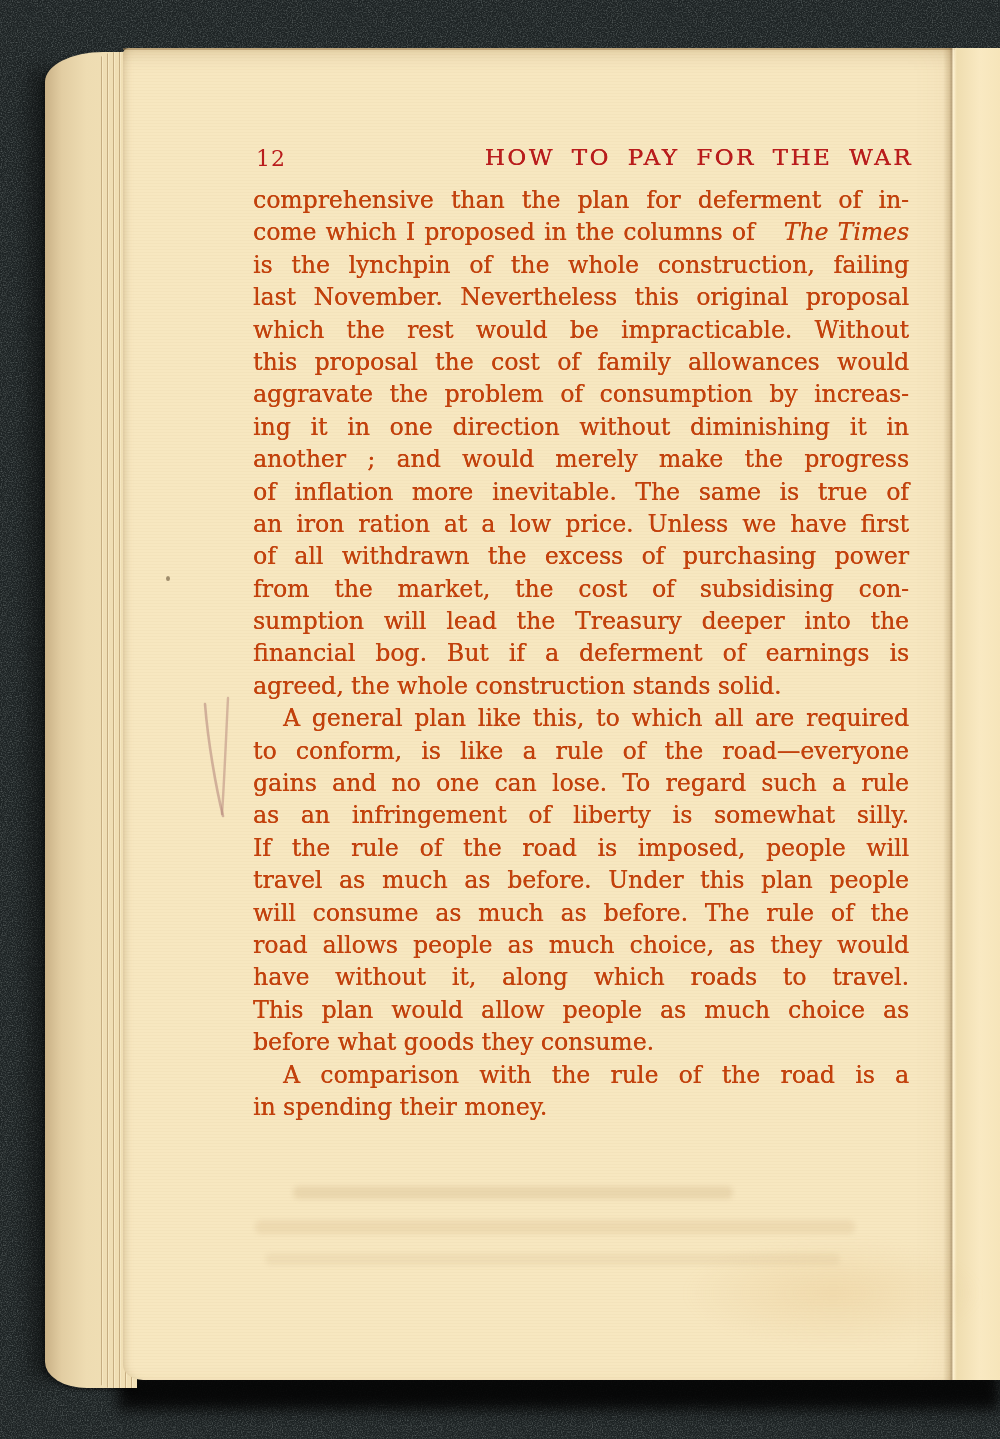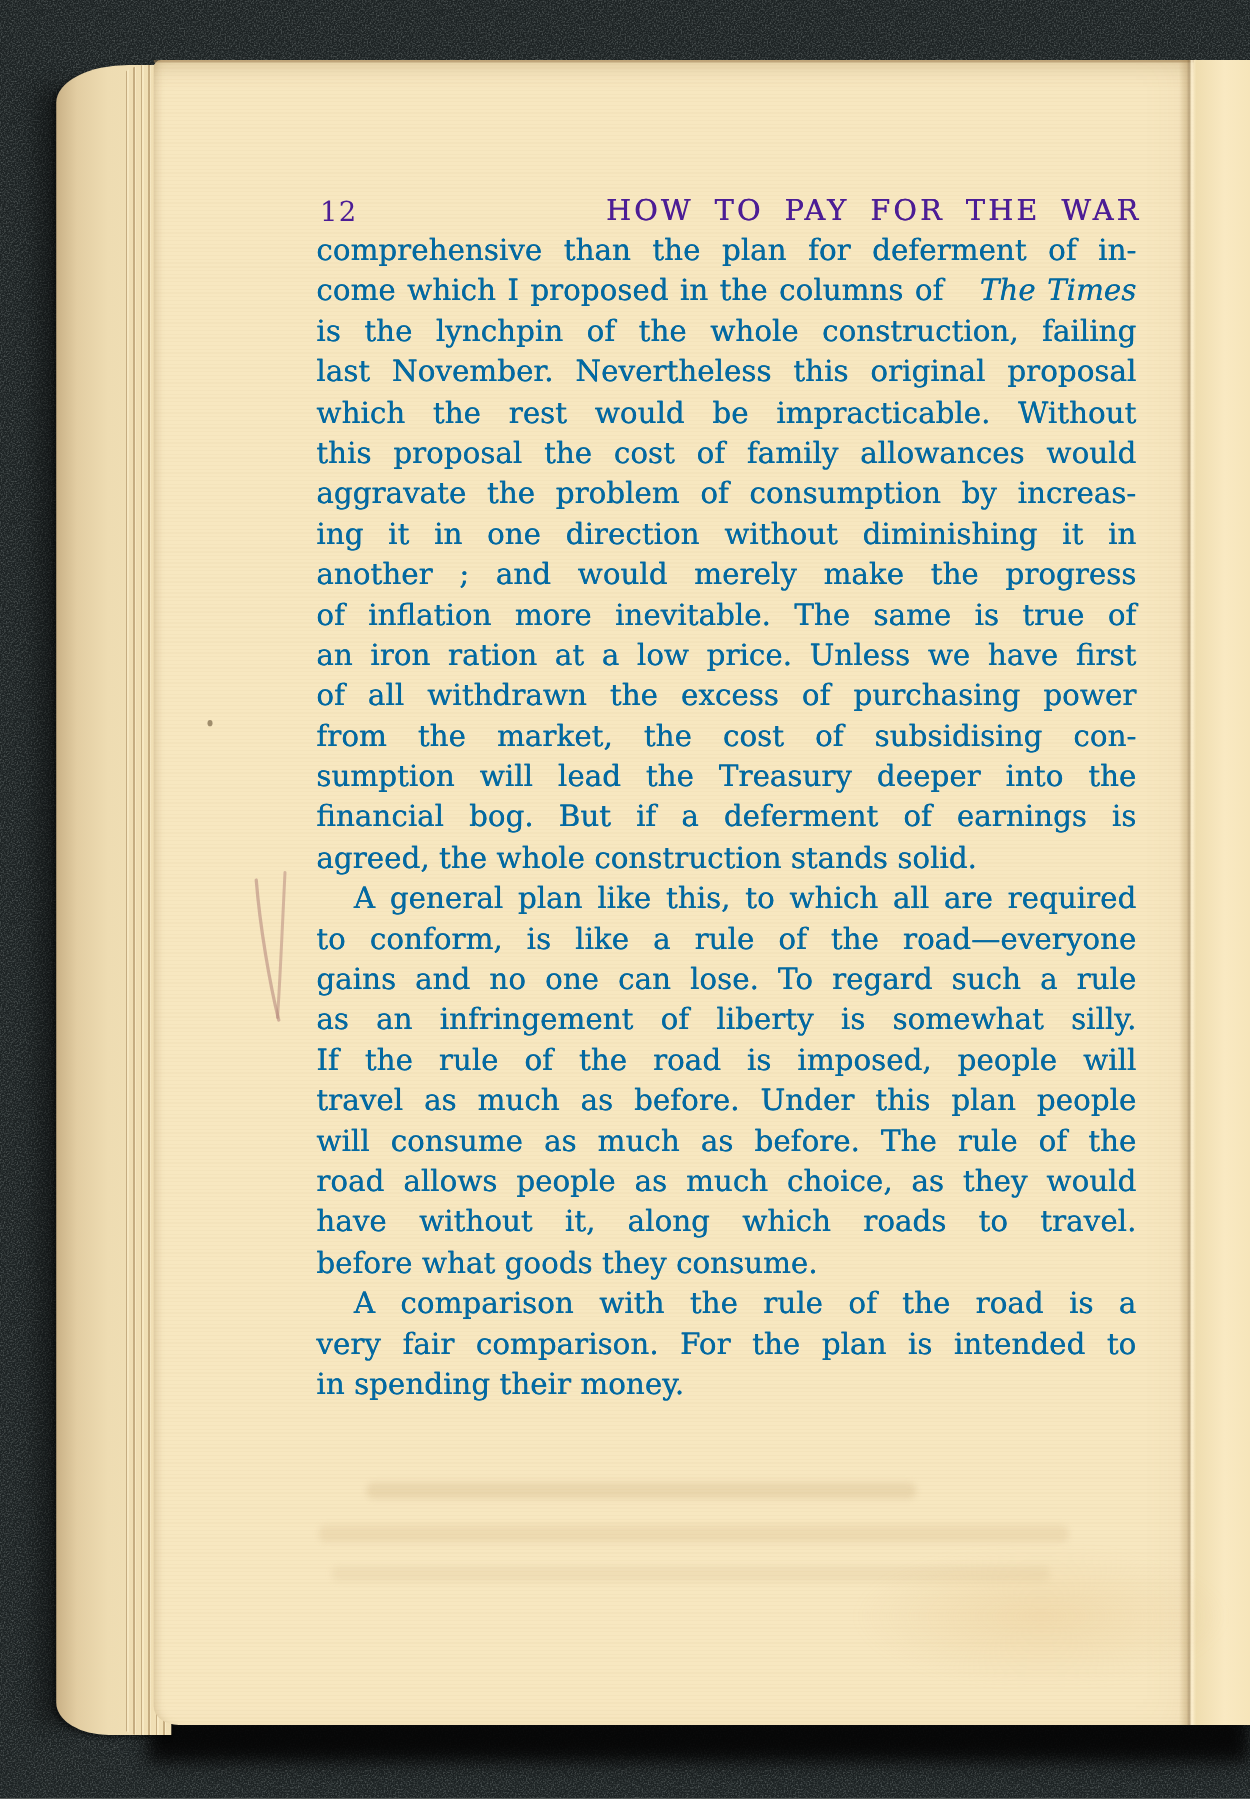--- a/index.html
+++ b/index.html
@@ -102,23 +102,22 @@
     left: 832px; top: 0;
     width: 45px; height: 100%;
     background: linear-gradient(to right, #eedcae 0%, #f9e9c2 55%, #f6e5ba 100%);
     z-index: 3;
   }
   
   .header-row {
     position: absolute;
     left: 130px; top: 96px;
     width: 656px; height: 30px;
-    color: #4c1d95;
+    color: #b91c1c;
     z-index: 5;
-    margin-top: 12px;
   }
   .page-number {
     position: absolute;
     left: 3px; top: 2px;
     font-size: 22px;
     letter-spacing: 1px;
   }
   .running-header {
     position: absolute;
     left: 0; top: 0;
@@ -129,21 +128,21 @@
     word-spacing: 7px;
     transform: translateX(4px);
     text-shadow: 0.3px 0 0 currentColor;
   }
   
   .body-text {
     position: absolute;
     left: 130px; top: 136px;
     width: 656px;
     z-index: 5;
-    color: #0369a1;
+    color: #c2410c;
     font-size: 23.5px;
     line-height: 32.4px;
     text-shadow: 0.25px 0 0 currentColor;
   }
   .text-line {
     text-align: justify;
     text-align-last: justify;
     white-space: normal;
     height: 32.4px;
     overflow: visible;
@@ -235,23 +234,23 @@
         <div class="text-line para-end"><span>agreed, the whole construction stands solid.</span></div>
         <div class="text-line indent"><span>A general plan like this, to which all are required</span></div>
         <div class="text-line"><span>to conform, is like a rule of the road—everyone</span></div>
         <div class="text-line"><span>gains and no one can lose.  To regard such a rule</span></div>
         <div class="text-line"><span>as an infringement of liberty is somewhat silly.</span></div>
         <div class="text-line"><span>If the rule of the road is imposed, people will</span></div>
         <div class="text-line"><span>travel as much as before.  Under this plan people</span></div>
         <div class="text-line"><span>will consume as much as before.  The rule of the</span></div>
         <div class="text-line"><span>road allows people as much choice, as they would</span></div>
         <div class="text-line"><span>have without it, along which roads to travel.</span></div>
+        <div class="text-line"><span>This plan would allow people as much choice as</span></div>
         <div class="text-line para-end"><span>before what goods they consume.</span></div>
         <div class="text-line indent"><span>A comparison with the rule of the road is a</span></div>
-        <div class="text-line"><span>very fair comparison.  For the plan is intended to</span></div>
         <div class="text-line para-end"><span>in spending their money.</span></div>
       </div>
 
     <svg class="pencil-margin-mark" width="52" height="140" viewBox="0 0 52 140">
       <path d="M 12 14 C 15 52 23 98 30 126" fill="none" stroke="#b3837a" stroke-opacity="0.55" stroke-width="2.6" stroke-linecap="round"></path>
       <path d="M 35 8 C 33 48 31 96 29 124" fill="none" stroke="#b3837a" stroke-opacity="0.5" stroke-width="2.4" stroke-linecap="round"></path>
     </svg>
 
     <div class="ghost ghost-1"></div>
     <div class="ghost ghost-2"></div>

